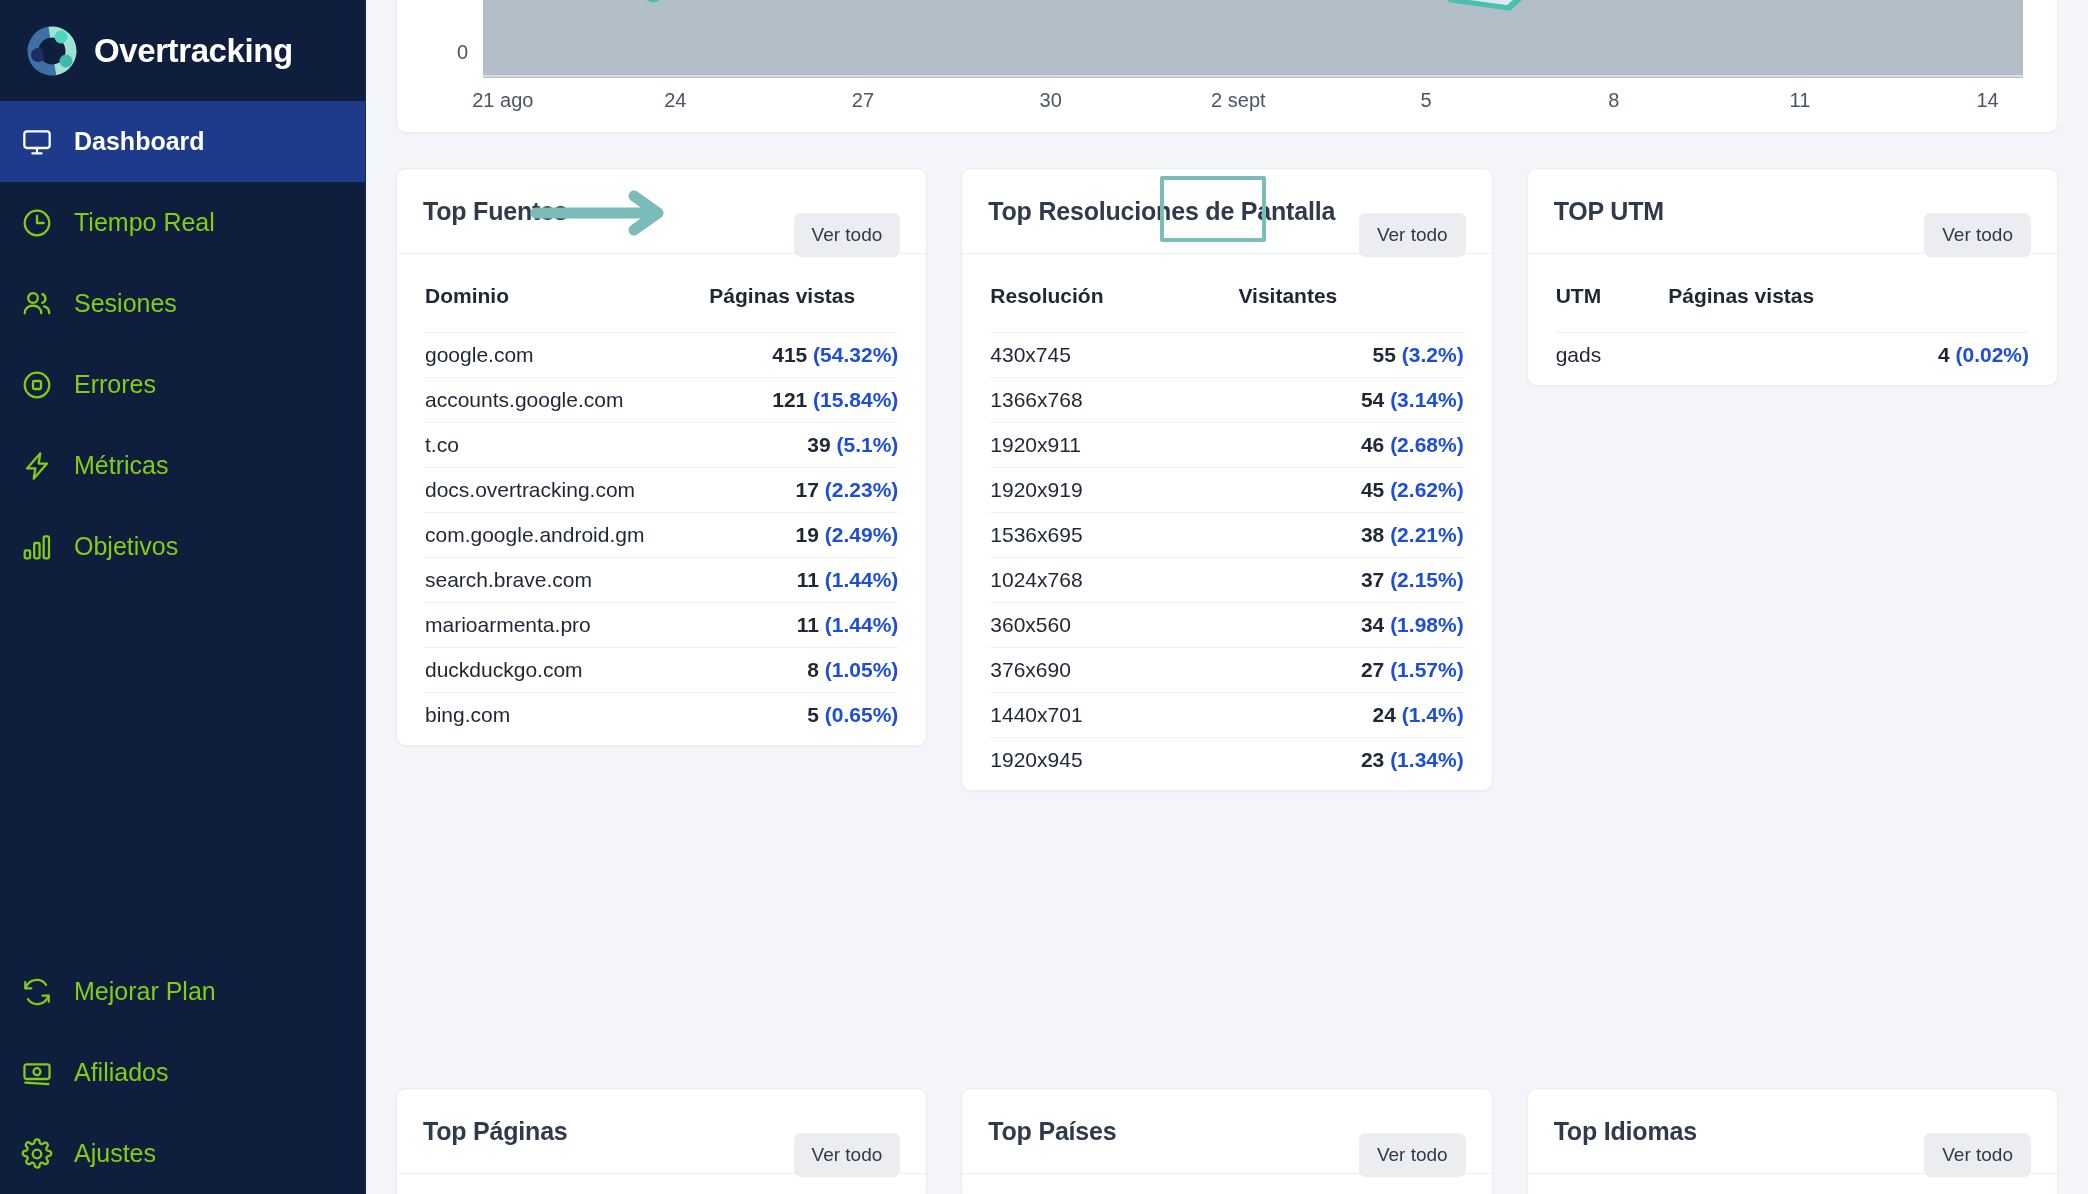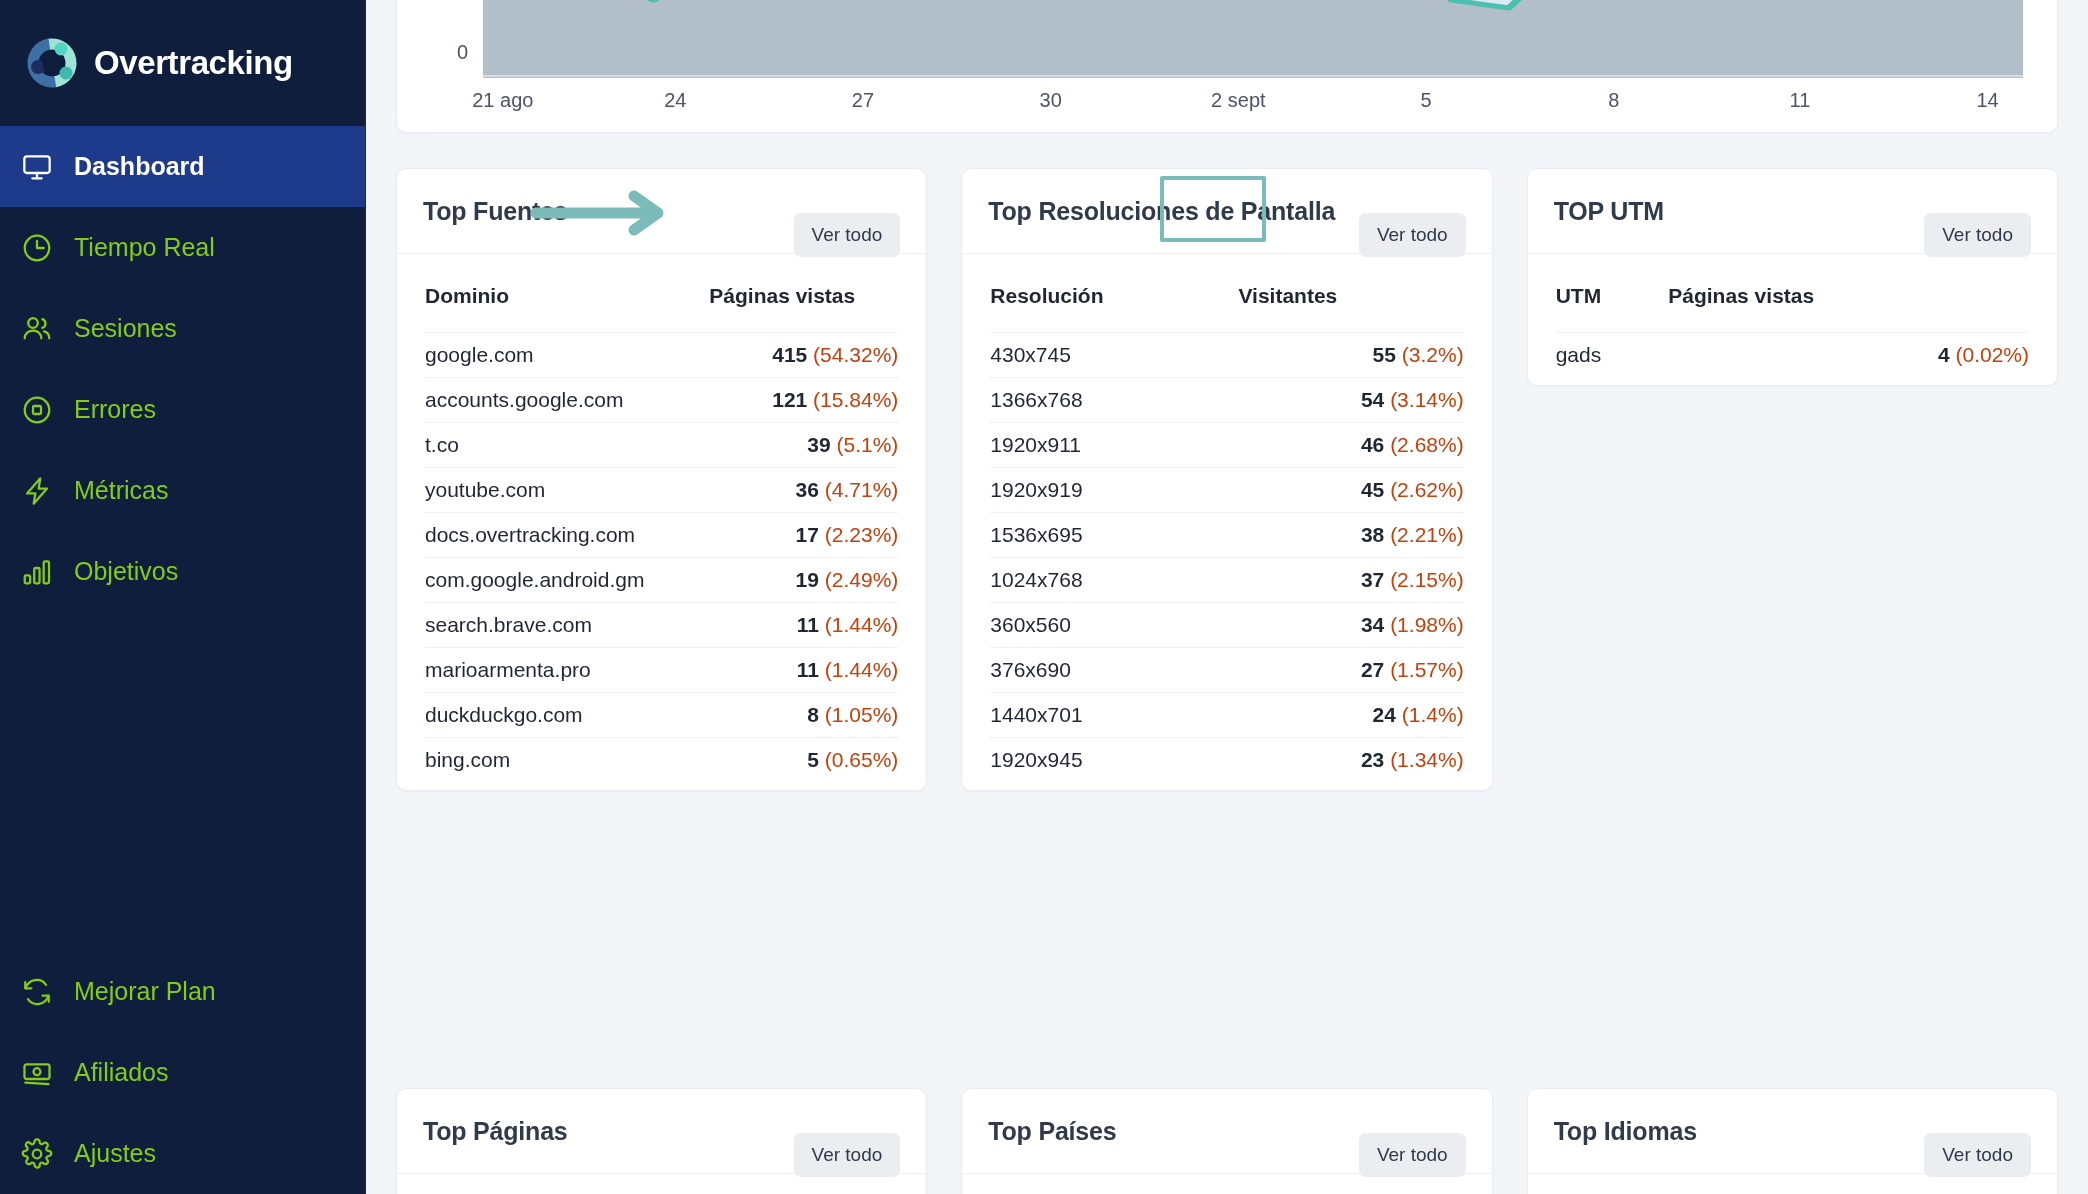--- a/index.html
+++ b/index.html
@@ -14,21 +14,21 @@
   
   #sidebar {
     width: 366px; height: 1194px;
     background: #0f1e3d;
     flex: 0 0 366px;
     position: relative;
     display: flex; flex-direction: column;
     border-right: 1px solid #1b2a4a;
   }
   #brand {
-    height: 126px;
+    height: 101px;
     display: flex; align-items: center;
     padding-left: 26px;
     gap: 16px;
   }
   #logo-mark { width: 52px; height: 52px; flex: 0 0 52px; }
   #brand-name {
     color: #ffffff;
     font-size: 33px;
     font-weight: bold;
     letter-spacing: -0.4px;
@@ -152,21 +152,21 @@
   }
   table.dt th.num { text-align: left; }
   table.dt td {
     font-size: 21px;
     color: #1f2733;
     padding: 10px 0;
     border-top: 1px solid #eef0f4;
     white-space: nowrap;
   }
   table.dt td.num { text-align: right; font-weight: bold; }
-  table.dt td.num .pct { font-weight: normal; color: #c2410c; }
+  table.dt td.num .pct { font-weight: bold; color: #1d4ed8; }
   .tbl-pad { padding: 0 28px 8px 28px; }
 
   
   #annot-arrow {
     position: absolute;
     left: 0; top: 0;
     width: 100%; height: 100%;
     pointer-events: none;
   }
   #highlight-box {
@@ -346,24 +346,20 @@
                 </tr>
               <tr>
                   <td>accounts.google.com</td>
                   <td class="num"><span>121</span> <span class="pct">(15.84%)</span></td>
                 </tr>
               <tr>
                   <td>t.co</td>
                   <td class="num"><span>39</span> <span class="pct">(5.1%)</span></td>
                 </tr>
               <tr>
-                  <td>youtube.com</td>
-                  <td class="num"><span>36</span> <span class="pct">(4.71%)</span></td>
-                </tr>
-              <tr>
                   <td>docs.overtracking.com</td>
                   <td class="num"><span>17</span> <span class="pct">(2.23%)</span></td>
                 </tr>
               <tr>
                   <td>com.google.android.gm</td>
                   <td class="num"><span>19</span> <span class="pct">(2.49%)</span></td>
                 </tr>
               <tr>
                   <td>search.brave.com</td>
                   <td class="num"><span>11</span> <span class="pct">(1.44%)</span></td>

